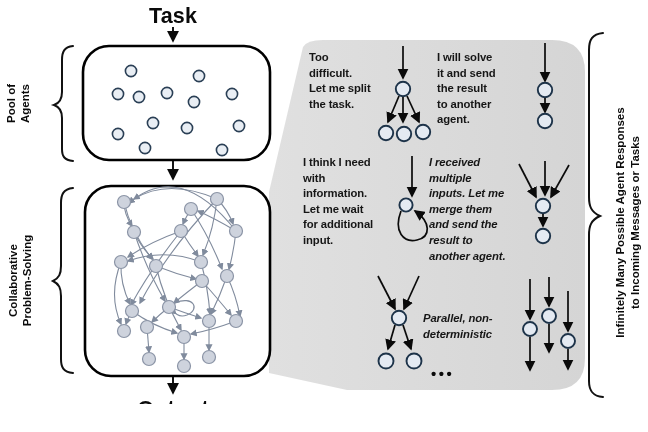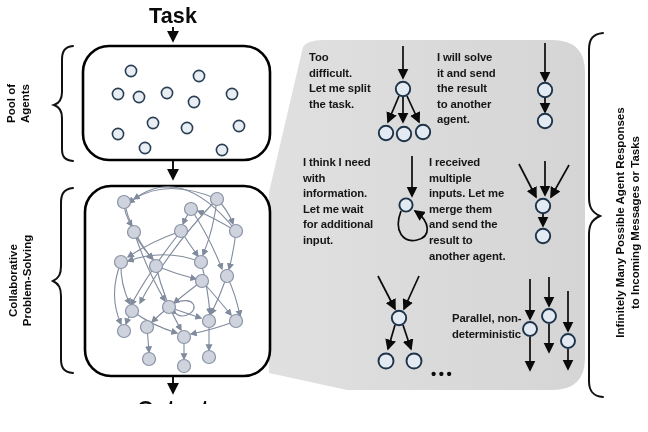--- a/index.html
+++ b/index.html
@@ -206,28 +206,28 @@
 it and send
 the result
 to another
 agent.</div>
   <div class="speech" style="left:303px;top:155px;">I think I need
 with
 information.
 Let me wait
 for additional
 input.</div>
-  <div class="speech" style="left:429px;top:155px;">I received
+  <div class="speech" style="left:429px;top:155px;font-style:italic;">I received
 multiple
 inputs. Let me
 merge them
 and send the
 result to
 another agent.</div>
-  <div class="speech" style="left:452px;top:311px;">Parallel, non-
+  <div class="speech" style="left:423px;top:311px;font-style:italic;">Parallel, non-
 deterministic</div>
 
   <div class="dots" style="left:431px;top:365px;">•••</div>
 
   <div class="rot side-note" style="left:427px;top:208px;width:400px;">Infinitely Many Possible Agent Responses
 to Incoming Messages or Tasks</div>
 
 </div>
 
 </body></html>

